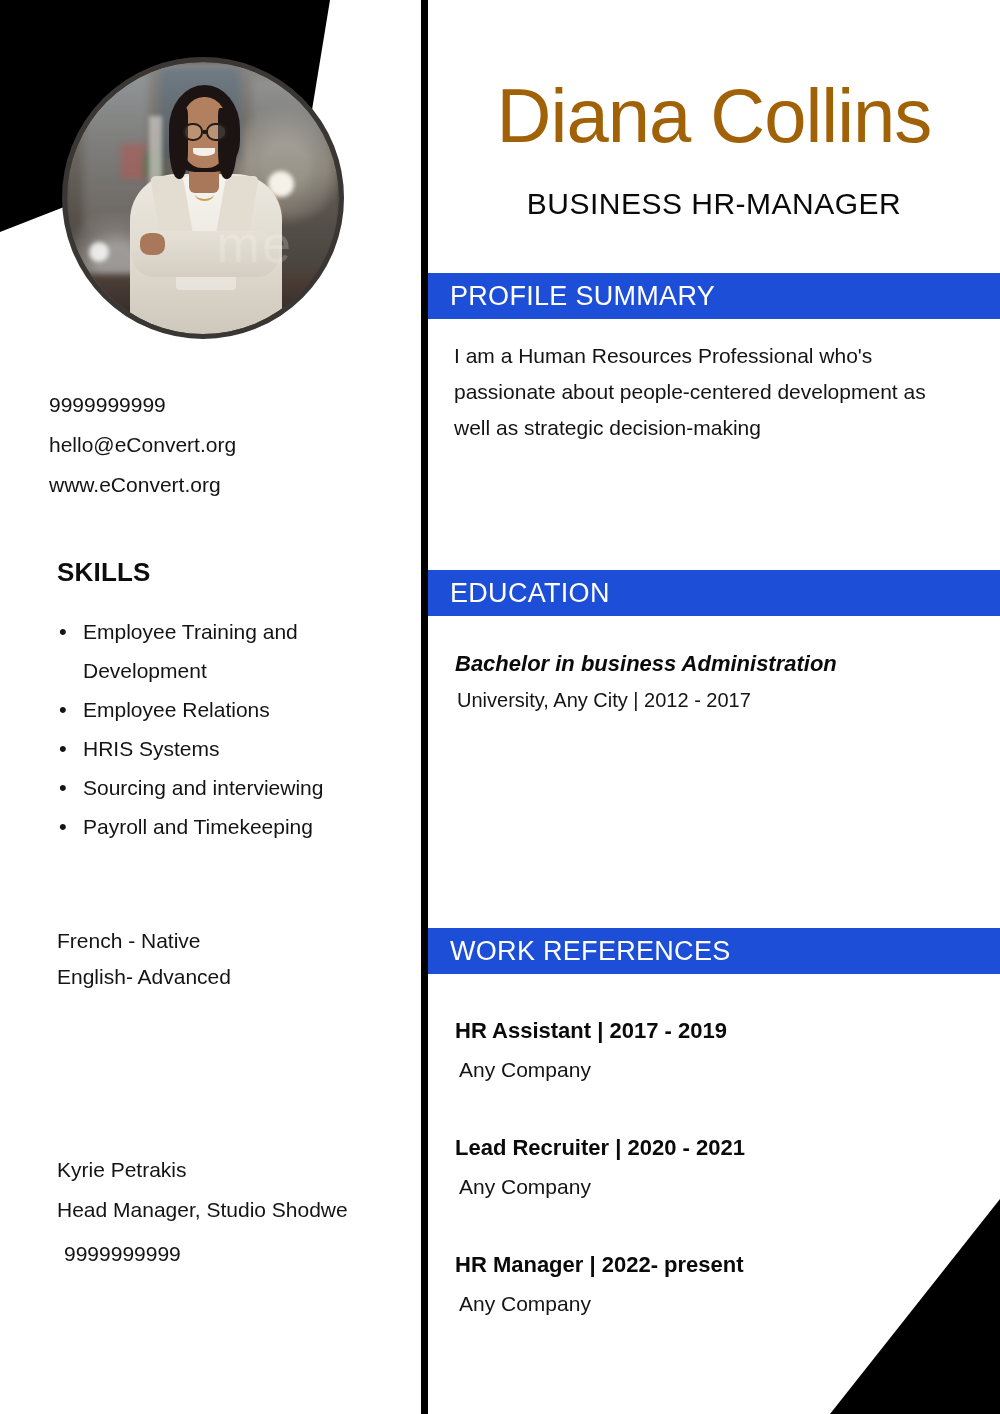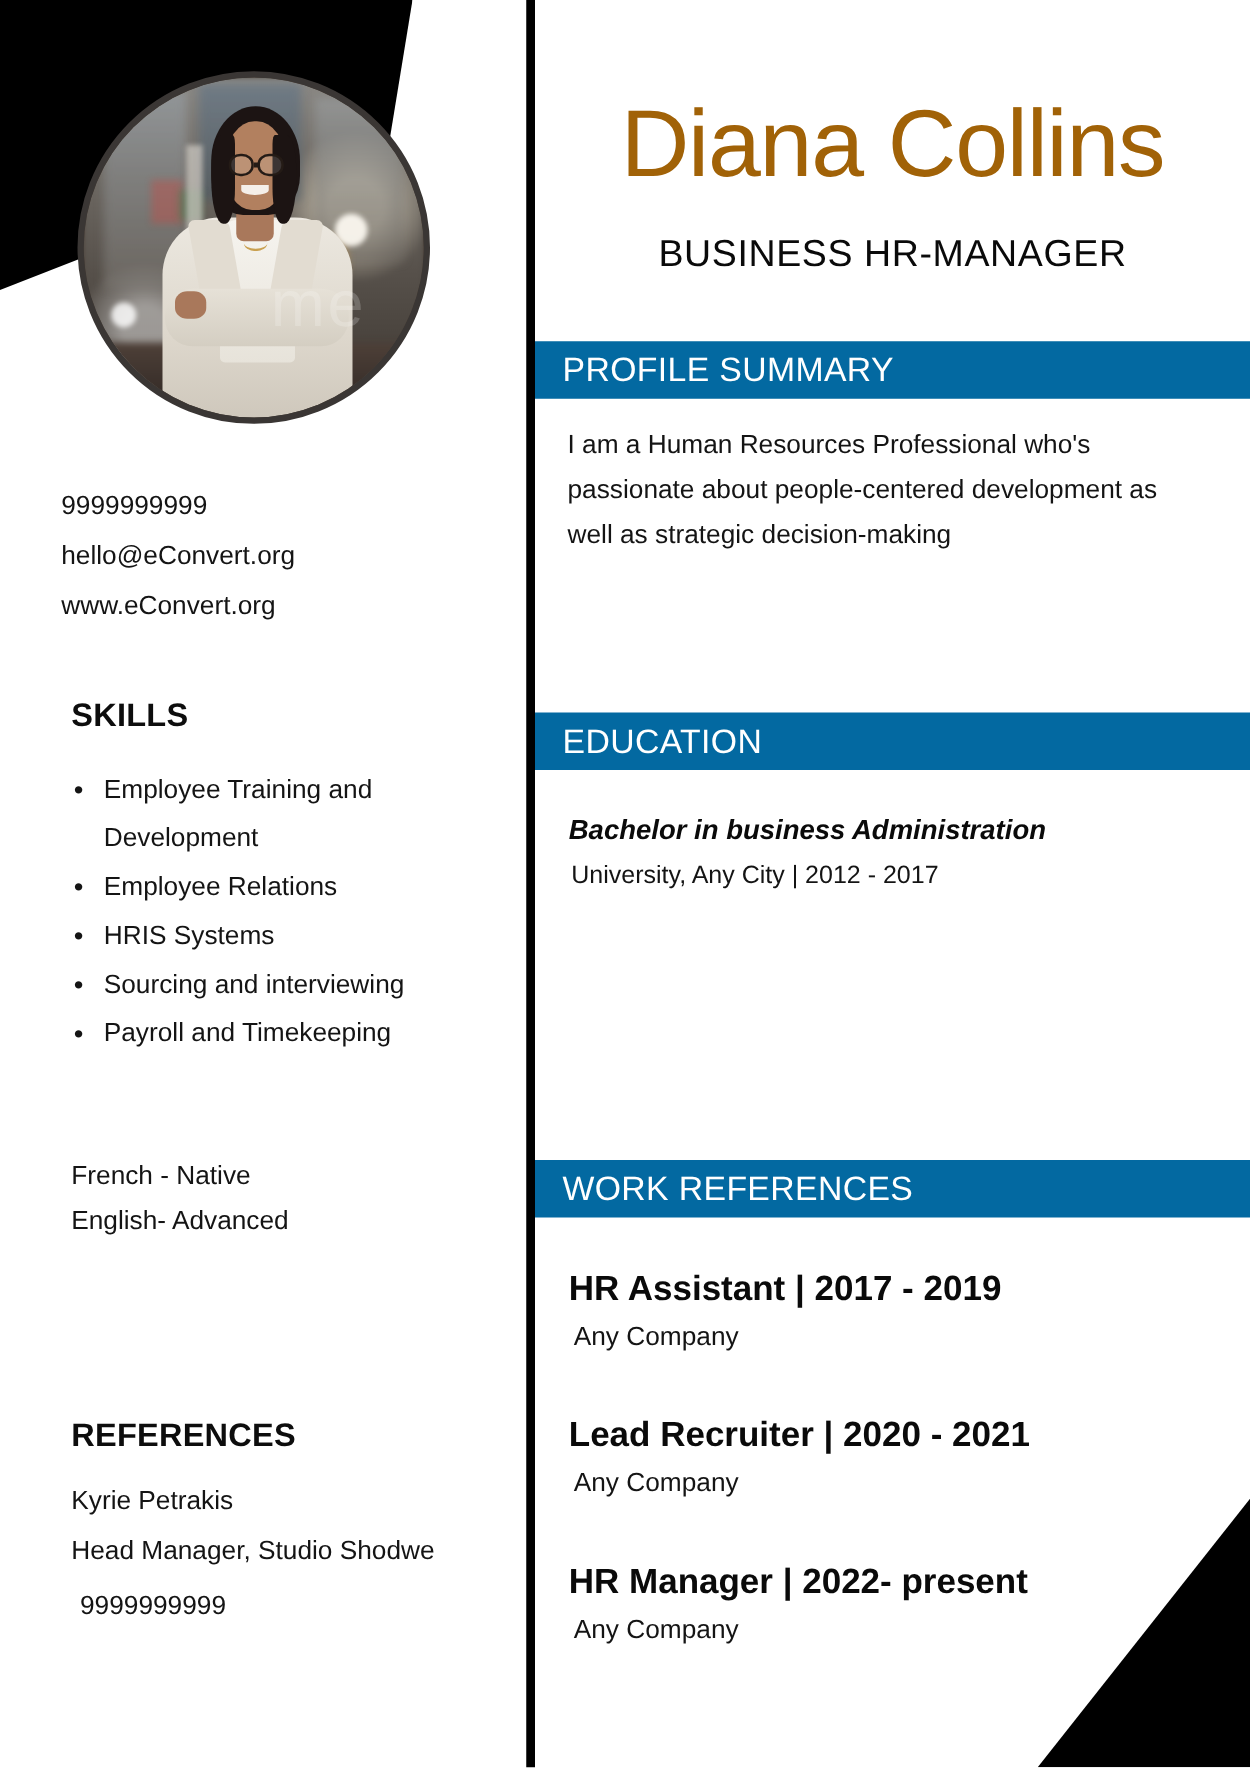--- a/index.html
+++ b/index.html
@@ -139,21 +139,21 @@
     position:absolute; left:0; top:75px; width:572px; text-align:center;
     font-size:76px; font-weight:400; letter-spacing:-1px; color:#a16207;
     line-height:82px;
   }
   .job-title {
     position:absolute; left:0; top:187px; width:572px; text-align:center;
     font-size:30px; font-weight:400; letter-spacing:.5px; color:#0a0a0a;
   }
 
   .section-bar {
-    position:absolute; left:0; width:572px; height:46px; background:#0369a1;
+    position:absolute; left:0; width:572px; height:46px; background:#1d4ed8;
     display:flex; align-items:center;
   }
   .section-bar span {
     color:#ffffff; font-size:27px; font-weight:400; letter-spacing:.3px; padding-left:22px;
   }
   #bar-profile { top:273px; }
   #bar-education { top:570px; }
   #bar-work { top:928px; }
 
   .summary-text {
@@ -163,21 +163,21 @@
 
   .edu-list { position:absolute; left:27px; top:648px; width:520px; }
   .edu-item { margin-bottom:36px; }
   .edu-degree {
     font-size:22px; font-weight:700; font-style:italic; color:#0a0a0a; line-height:32px;
   }
   .edu-meta { font-size:20px; color:#141414; line-height:36px; margin-top:2px; padding-left:2px; }
 
   .work-list { position:absolute; left:27px; top:1016px; width:520px; }
   .work-item { margin-bottom:45px; }
-  .work-role { font-size:28px; font-weight:700; color:#0a0a0a; line-height:30px; }
+  .work-role { font-size:22px; font-weight:700; color:#0a0a0a; line-height:30px; }
   .work-company { font-size:21px; color:#141414; line-height:36px; margin-top:6px; padding-left:4px; }
 </style>
 </head>
 <body>
 
 <div class="page">
 
   <div class="corner-shape-tl"></div>
   <div class="corner-shape-br"></div>
   <div class="column-divider"></div>
@@ -235,21 +235,20 @@
     </div>
 
     <div class="language-block">
       <div class="lang-lines">
         <div class="lang-line">French - Native</div>
         <div class="lang-line">English- Advanced</div>
       </div>
     </div>
 
     <div class="refs-block">
-      <div class="side-heading">REFERENCES</div>
       <div class="refs-lines">
         <div class="ref-line">Kyrie Petrakis</div>
         <div class="ref-line">Head Manager, Studio Shodwe</div>
         <div class="ref-phone">9999999999</div>
       </div>
     </div>
 
   </div>
 
   <div class="right-col">

